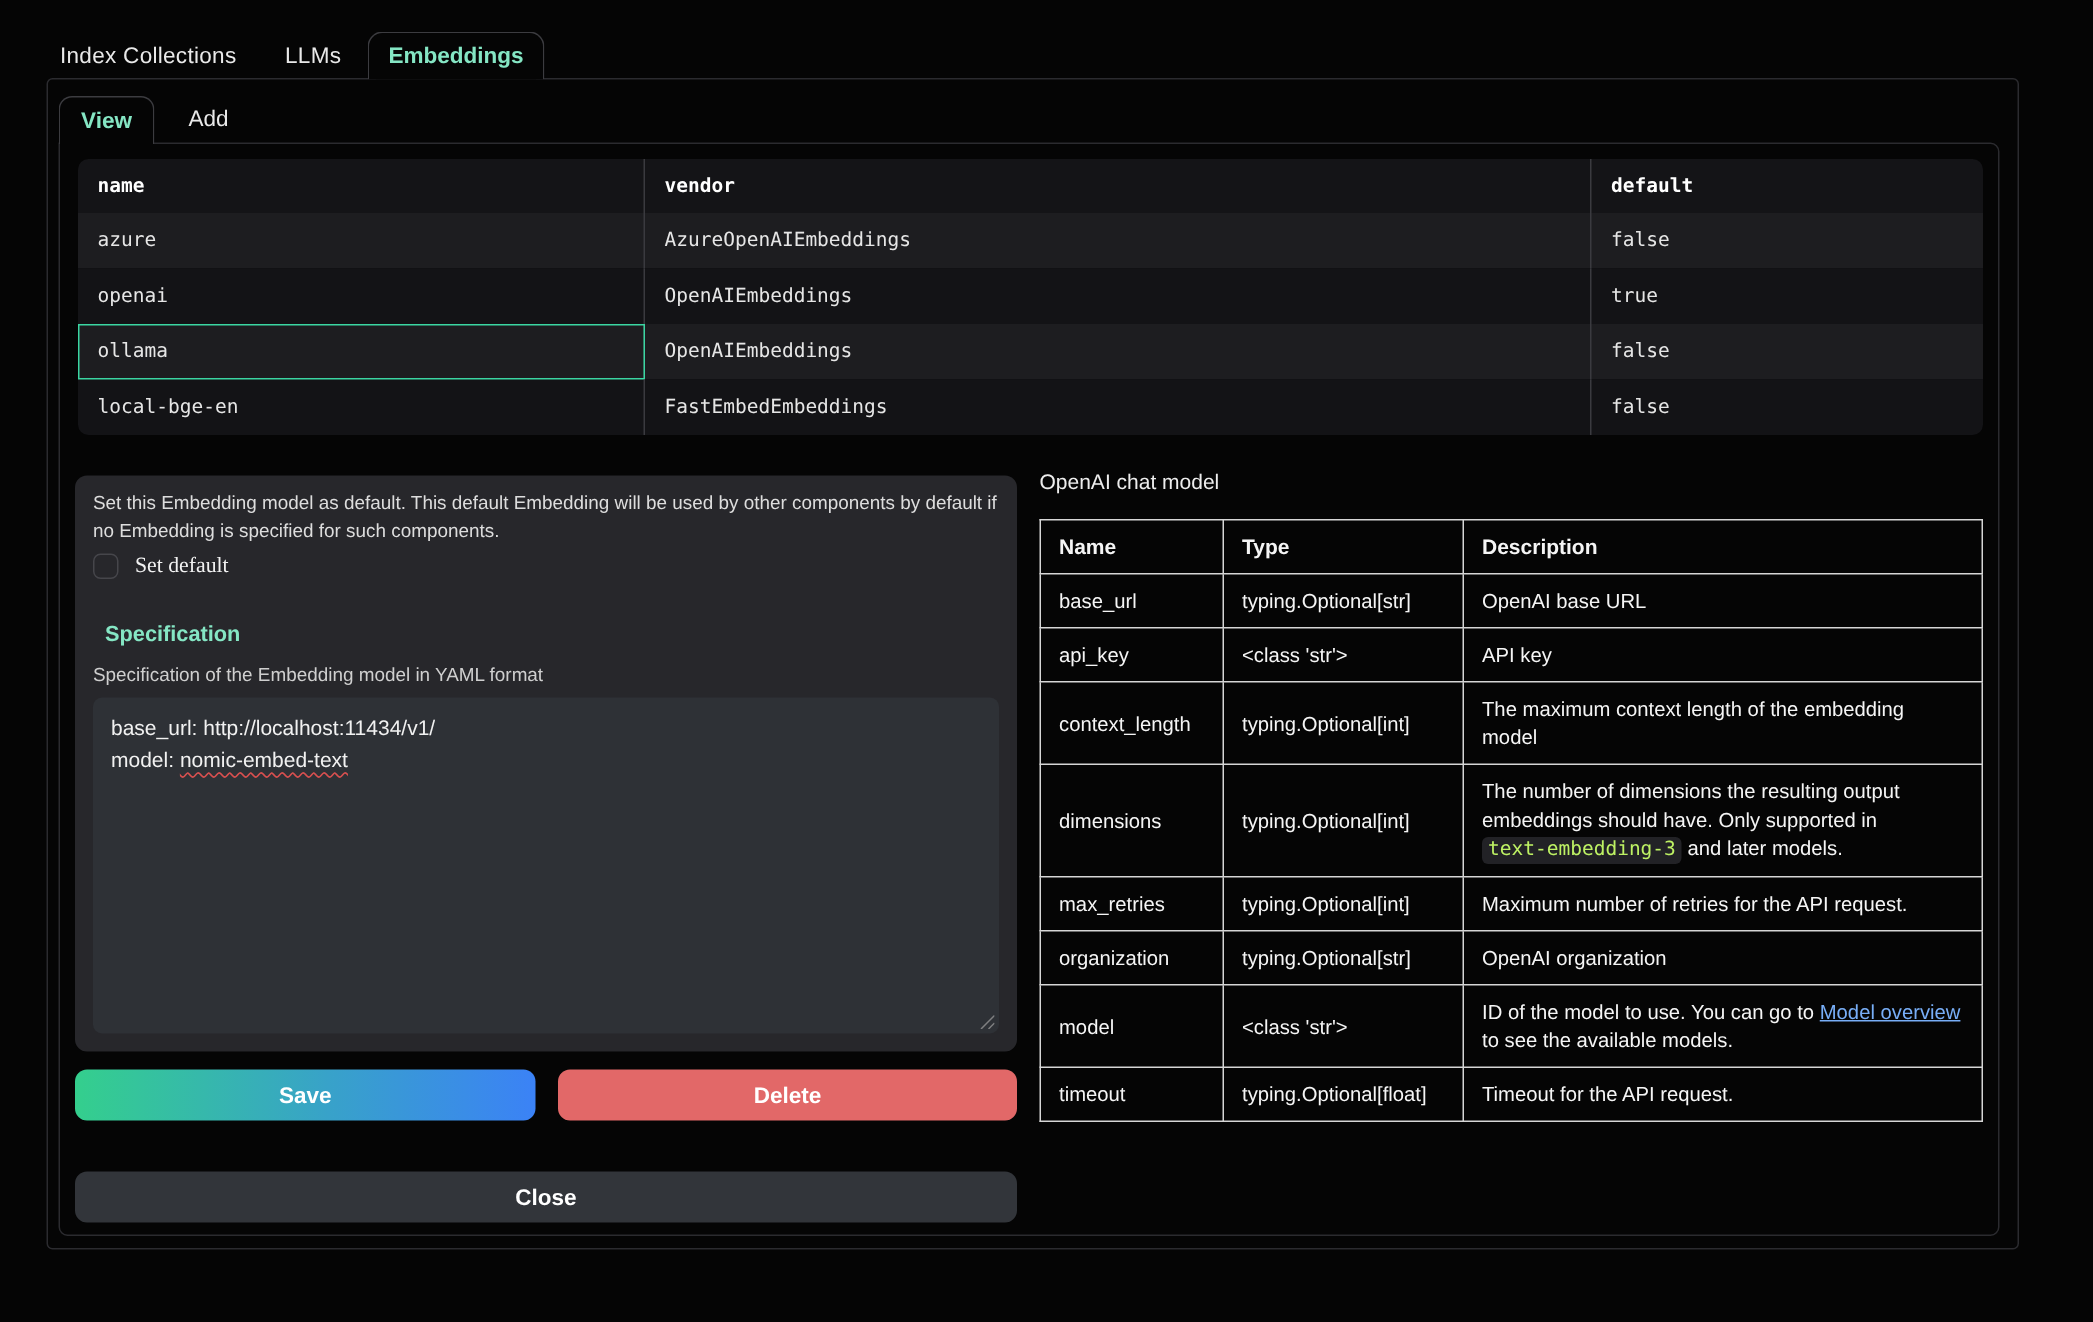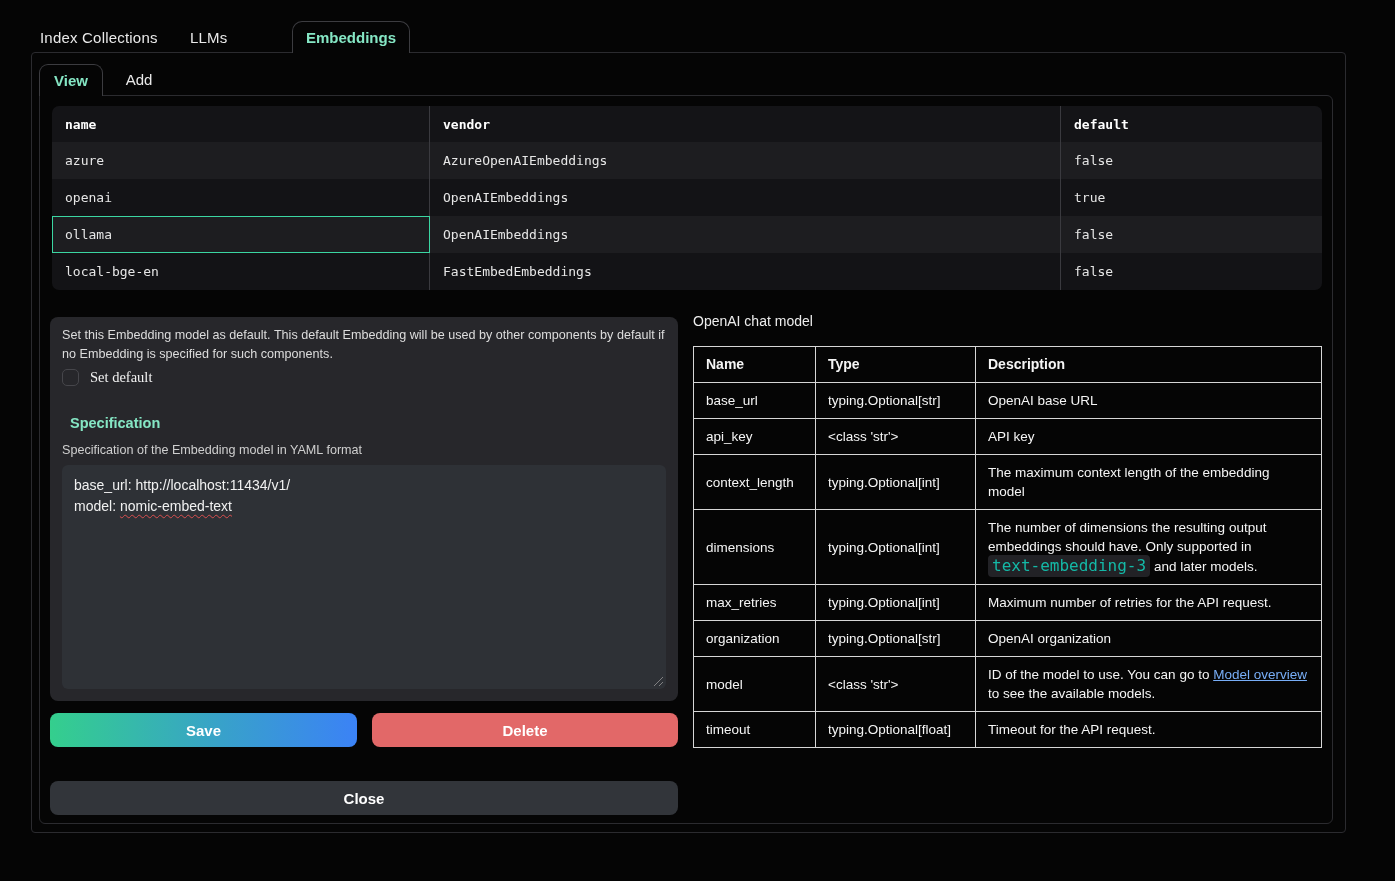--- a/index.html
+++ b/index.html
@@ -4,21 +4,21 @@
 <style>
   * { margin:0; padding:0; box-sizing:border-box; }
   html,body { width:1395px; height:881px; background:#050505; font-family:"Liberation Sans", sans-serif; overflow:hidden; }
 
   
   #main-tabbar { position:absolute; left:0; top:0; width:1395px; height:53px; }
   .main-tab-label { position:absolute; top:22px; height:31px; display:flex; align-items:center;
      color:#e9e9e9; font-size:15px; letter-spacing:.2px; cursor:pointer; }
   #tab-embeddings { position:absolute; top:21px; height:32px; display:flex; align-items:center; justify-content:center;
      background:#050505; border:1px solid #3c3c40; border-bottom:none; border-radius:10px 10px 0 0;
-     color:#85e6c4; font-weight:700; font-size:15px; z-index:5; cursor:pointer;margin-left:47px; }
+     color:#85e6c4; font-weight:700; font-size:15px; z-index:5; cursor:pointer; }
 
   
   #outer-panel { position:absolute; left:31px; top:52px; width:1315px; height:781px;
      border:1px solid #2b2b2f; border-radius:4px;padding-left:12px; }
 
   
   #subtab-view { position:absolute; left:7px; top:11px; width:64px; height:32px; z-index:4;
      background:#050505; border:1px solid #3c3c40; border-bottom:none; border-radius:9px 9px 0 0;
      display:flex; align-items:center; justify-content:center; color:#85e6c4; font-weight:700; font-size:15px; cursor:pointer; }
   #subtab-add { position:absolute; left:79px; top:11px; width:56px; height:30px;
@@ -65,21 +65,21 @@
   #close-button  { left:10px;  top:685px; width:628px; background:#32353a; }
 
   
   #schema-title { position:absolute; left:653px; top:217px; color:#ededed; font-size:14px; }
   #schema-table { position:absolute; left:653px; top:250px; width:629px; border-collapse:collapse;
      color:#f5f5f5; font-size:13.5px; }
   #schema-table th, #schema-table td { border:1px solid #d6d6d6; text-align:left; vertical-align:middle;
      padding:8px 12px; line-height:19px; }
   #schema-table th { font-weight:700; font-size:14px; height:34px; }
   .col-name { width:122px; } .col-type { width:160px; }
-  code.chip { font-family:"DejaVu Sans Mono", monospace; font-size:16px; background:#222226; color:#14b8a6;
+  code.chip { font-family:"DejaVu Sans Mono", monospace; font-size:13px; background:#222226; color:#bef264;
      padding:1px 4px 2px 4px; border-radius:4px; white-space:nowrap; }
   a.desc-link { color:#78aef7; text-decoration:underline; cursor:pointer; }
 </style>
 </head>
 <body>
 
 <div id="main-tabbar">
   <span class="main-tab-label" style="left:40px;">Index Collections</span>
   <span class="main-tab-label" style="left:190px;">LLMs</span>
   <div id="tab-embeddings" style="left:245px; width:118px;">

